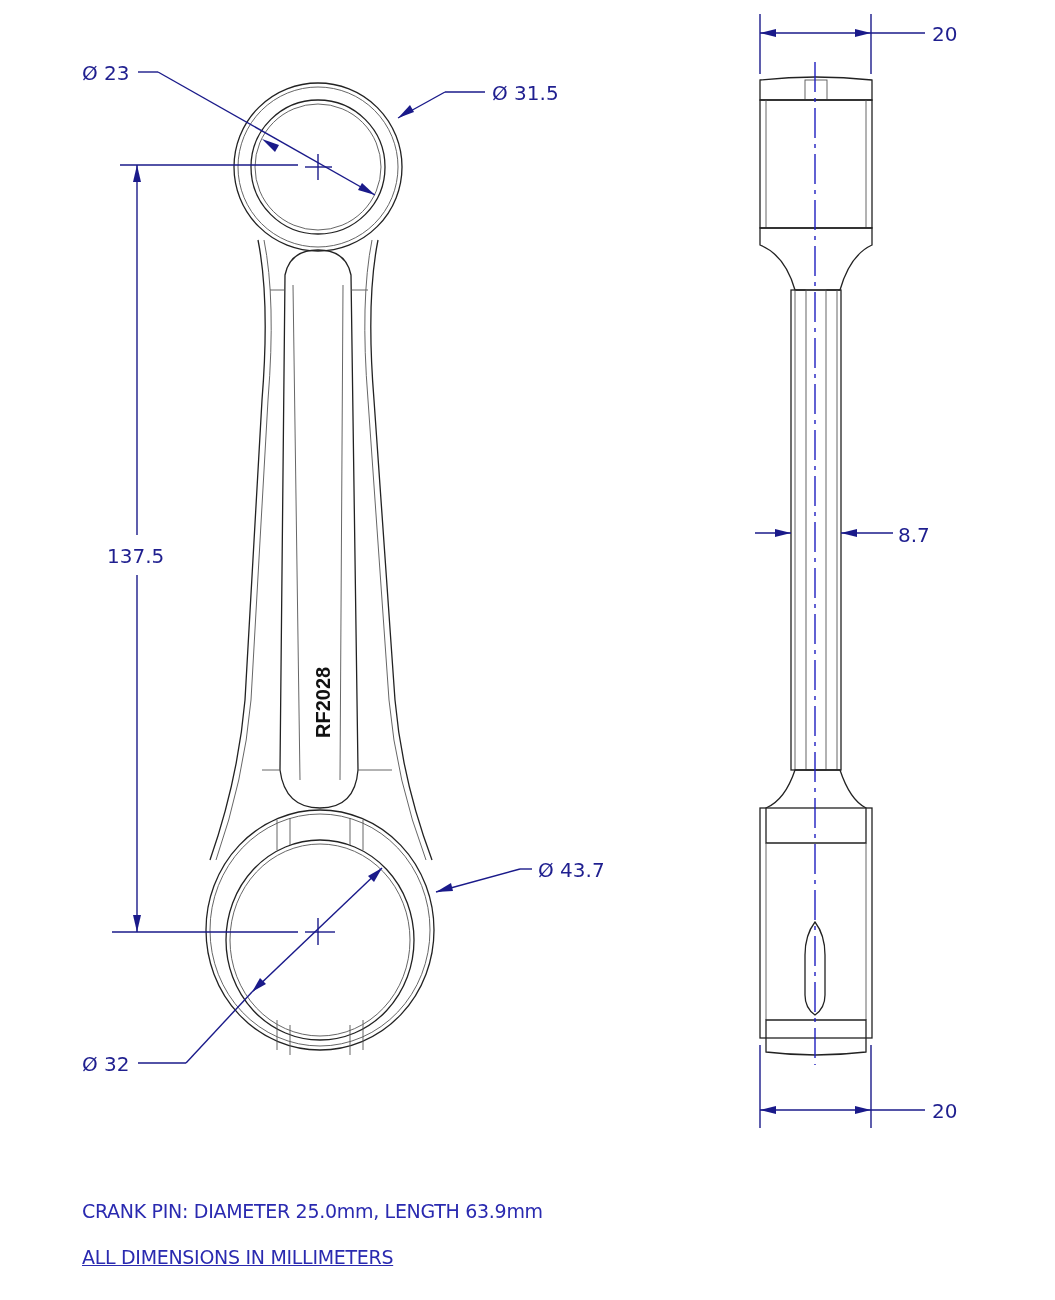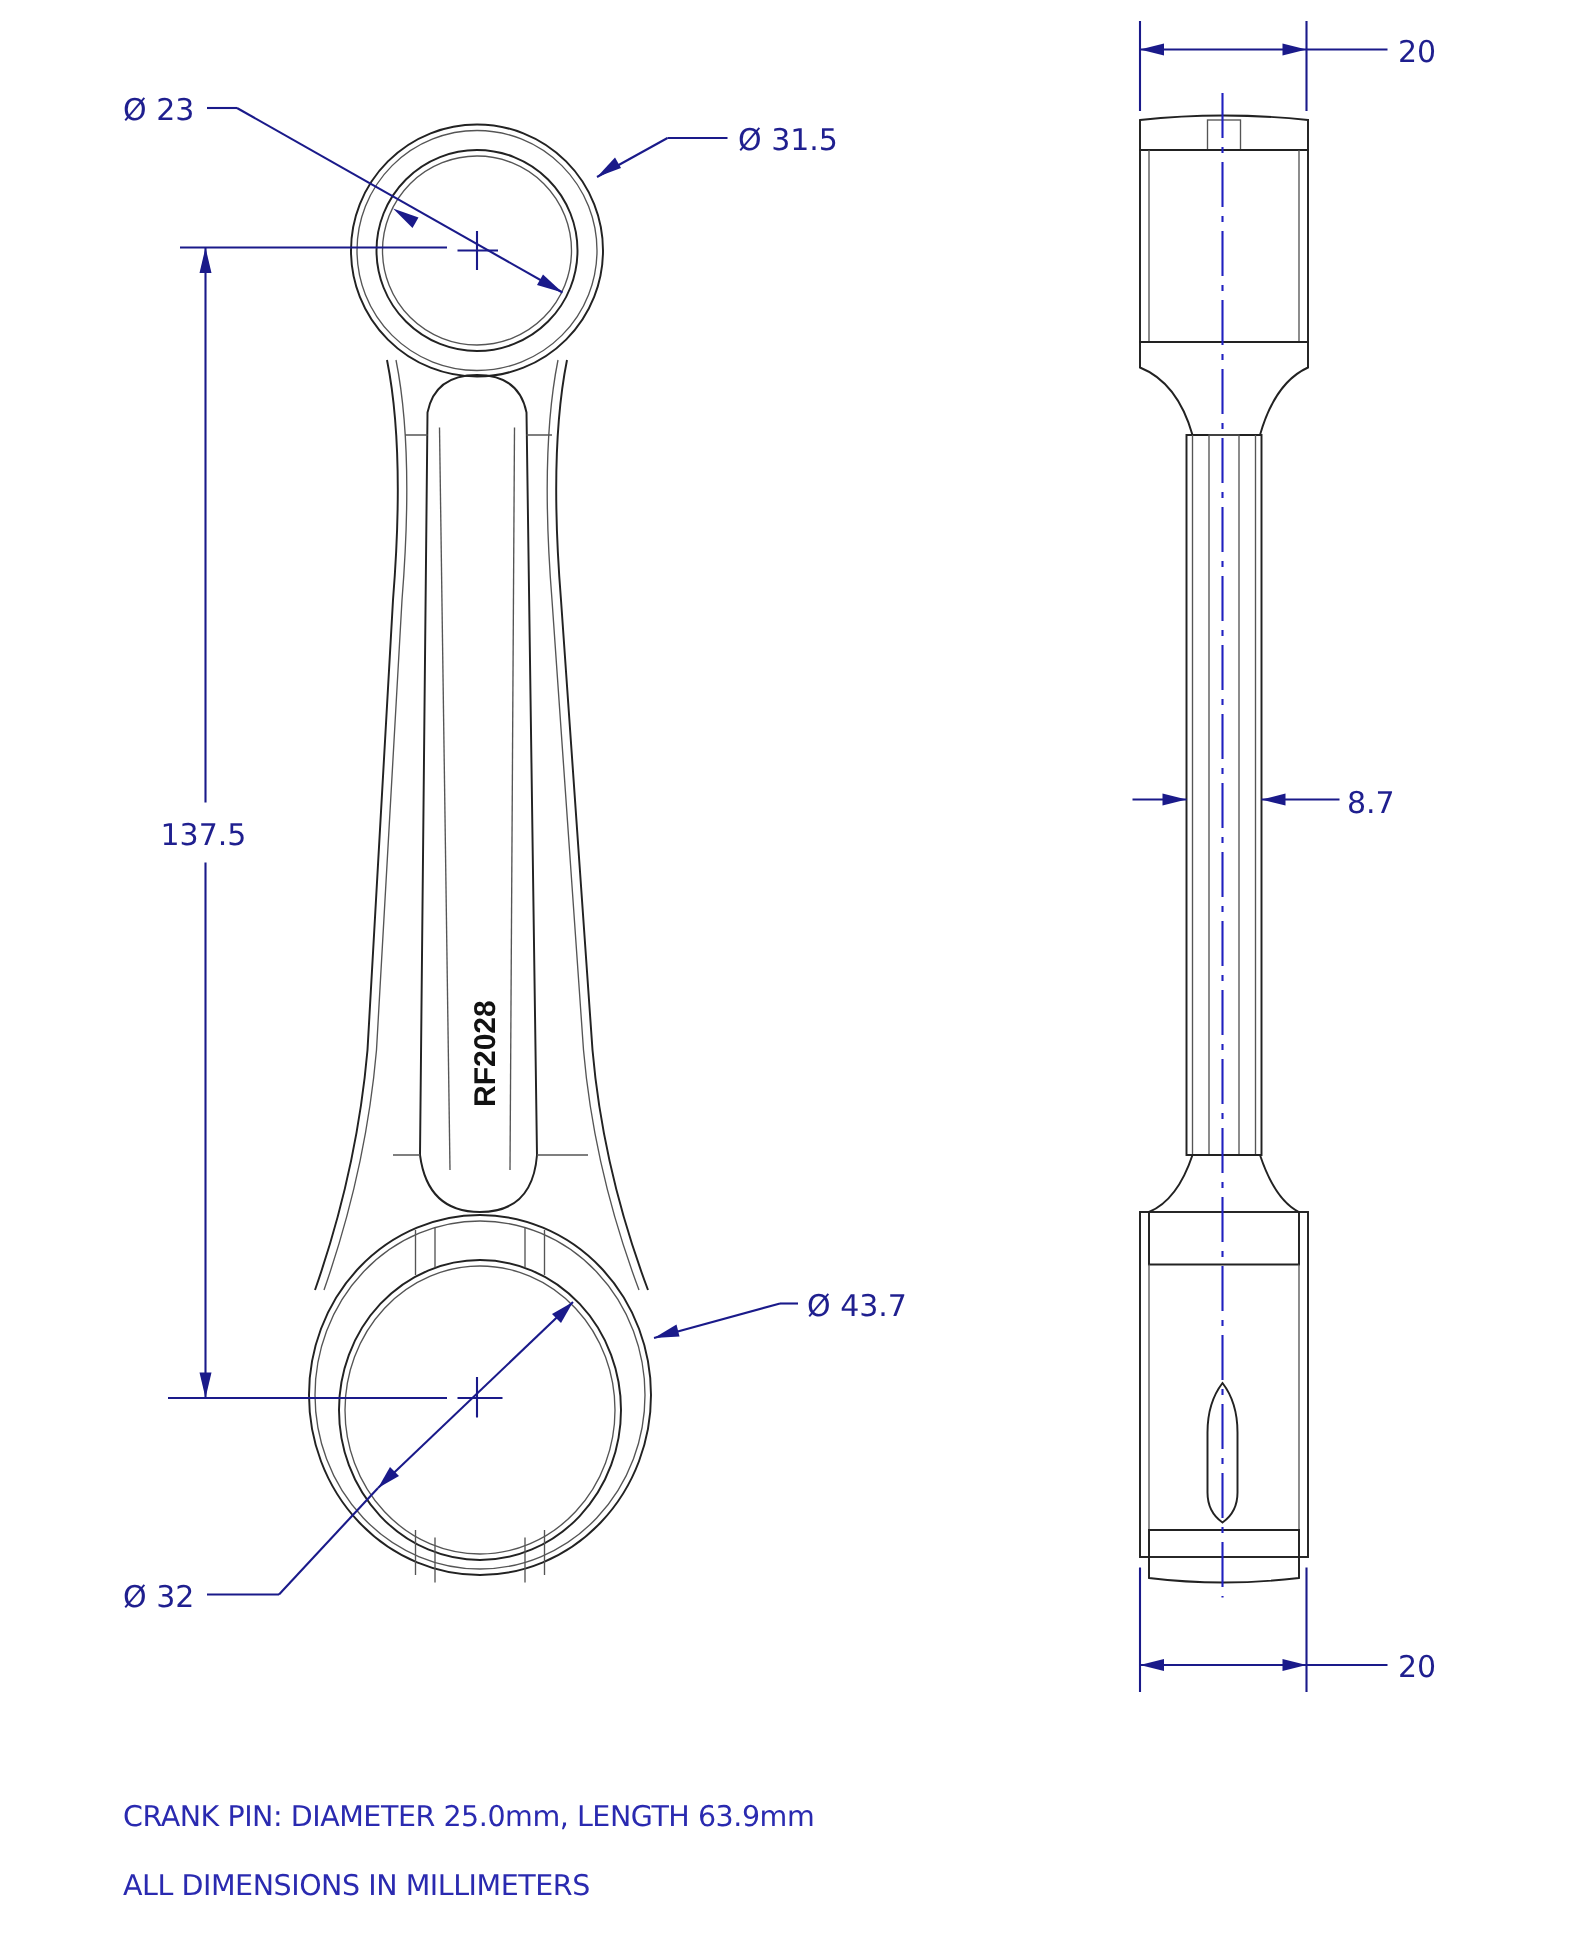--- a/index.html
+++ b/index.html
@@ -140,13 +140,13 @@
     <line class="dim" x1="760" y1="1045" x2="760" y2="1128"></line>
     <line class="dim" x1="871" y1="1045" x2="871" y2="1128"></line>
     <line class="dim" x1="760" y1="1110" x2="925" y2="1110"></line>
     <polygon class="arrow" points="760,1110 776,1106 776,1114"></polygon>
     <polygon class="arrow" points="871,1110 855,1106 855,1114"></polygon>
     <text class="dimtext" x="932" y="1118">20</text>
   </g>
 </svg>
 
 <div class="note" style="top:1200px;">CRANK PIN:  DIAMETER 25.0mm, LENGTH 63.9mm</div>
-<div class="note" style="top:1246px;">ALL DIMENSIONS IN MILLIMETERS</div>
+<div class="note" style="top:1246px;text-decoration:underline;">ALL DIMENSIONS IN MILLIMETERS</div>
 
 </body></html>

